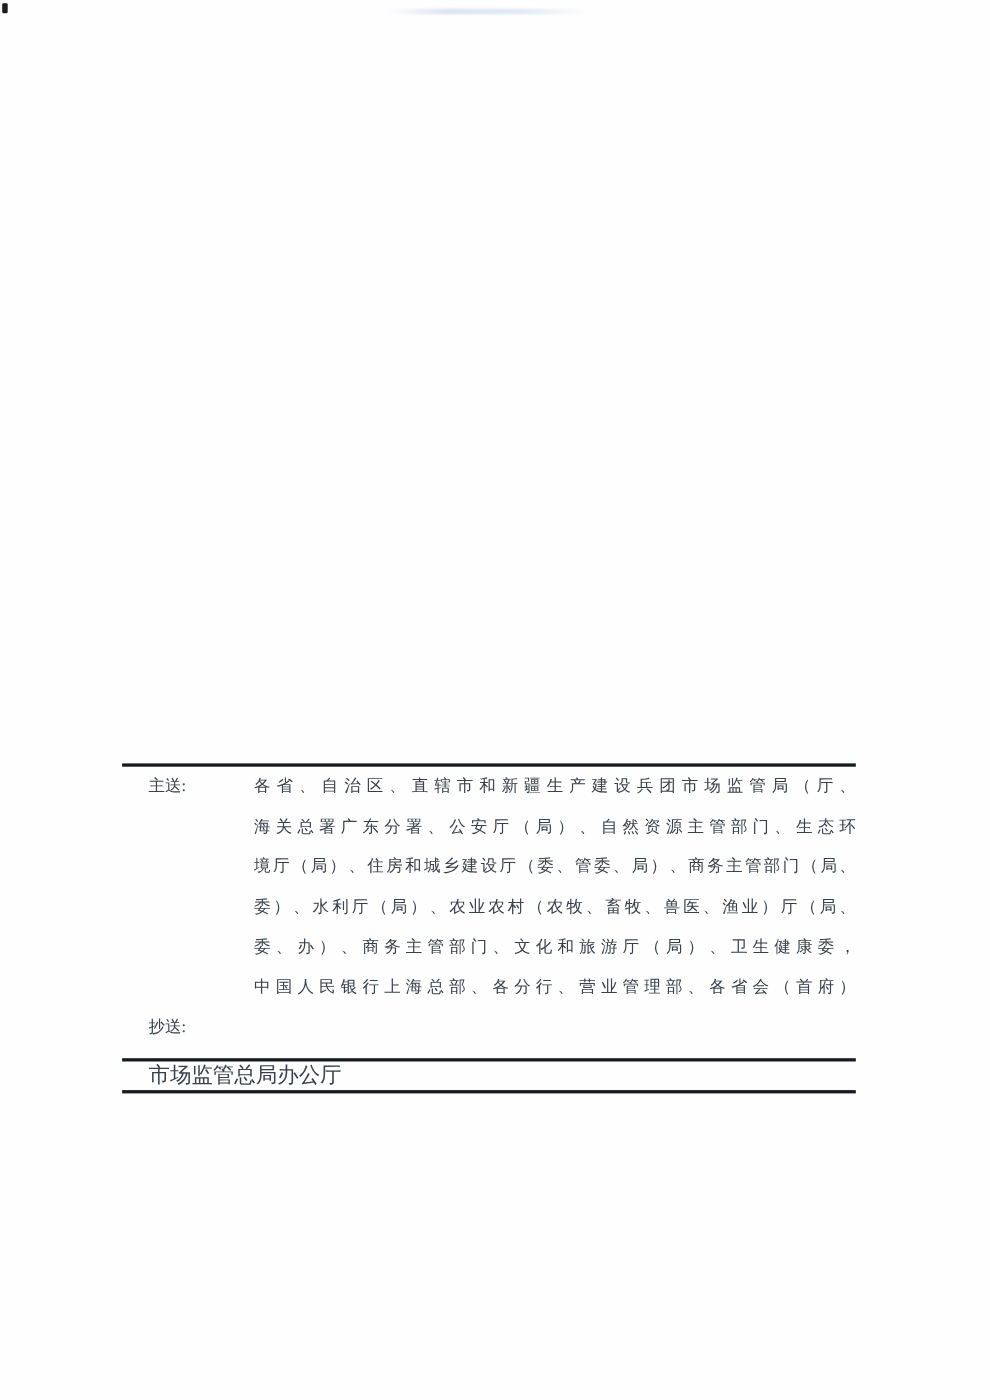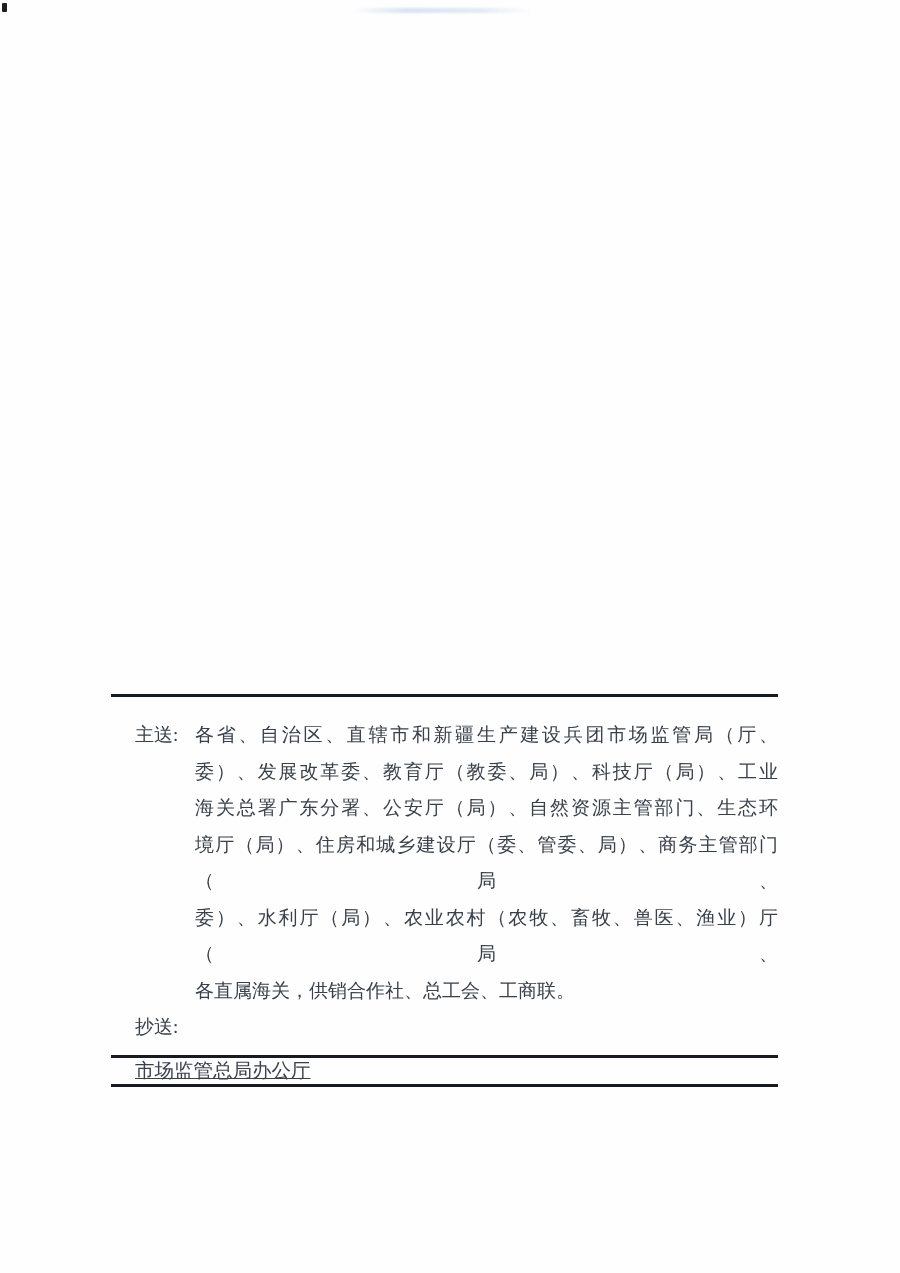--- a/index.html
+++ b/index.html
@@ -40,78 +40,78 @@
     width: 667px;
   }
   .rule {
     height: 3px;
     background: var(--rule-color, #161b22);
   }
   .rule-mid {
     margin-top: 9px;
   }
   .recipients {
-    padding-top: 20px;
-    font-size: 19px;
+    padding-top: 0;
+    font-size: 15px;
   }
   .recipient-row {
     display: flex;
     align-items: flex-start;
   }
   .recipient-label {
     margin-left: 24px;
     width: 60px;
     flex: 0 0 60px;
     line-height: 36.5px;
     white-space: nowrap;
   }
   .recipient-lines {
     flex: 1 1 auto;
     width: 583px;
   }
   .doc-line {
     line-height: 36.5px;
     white-space: nowrap;
+    margin-left: 36px;
   }
   .doc-line.justified {
     white-space: normal;
     text-align: justify;
     text-align-last: justify;
   }
   .footer-row {
     height: 26px;
     display: flex;
     align-items: center;
     padding-left: 24px;
     padding-right: 13px;
     font-size: 19.5px;
-    text-decoration: underline;
   }
 </style>
 </head>
 <body>
 
 <div class="scan-mark"></div>
 <div class="scan-smear"></div>
 
 <div class="doc-block">
 
   <div class="rule rule-top"></div>
 
   <div class="recipients">
 
     <div class="recipient-row">
       <div class="recipient-label">主送:</div>
       <div class="recipient-lines">
         <div class="doc-line justified">各省、自治区、直辖市和新疆生产建设兵团市场监管局（厅、</div>
-        <div class="doc-line justified">委）、发展改革委、教育厅（教委、局）、科技厅（局）、工业</div>
         <div class="doc-line justified">海关总署广东分署、公安厅（局）、自然资源主管部门、生态环</div>
         <div class="doc-line justified">境厅（局）、住房和城乡建设厅（委、管委、局）、商务主管部门（局、</div>
         <div class="doc-line justified">委）、水利厅（局）、农业农村（农牧、畜牧、兽医、渔业）厅（局、</div>
-        <div class="doc-line">各直属海关，供销合作社、总工会、工商联。</div>
+        <div class="doc-line justified">委、办）、商务主管部门、文化和旅游厅（局）、卫生健康委，</div>
+        <div class="doc-line justified">中国人民银行上海总部、各分行、营业管理部、各省会（首府）</div>
       </div>
     </div>
 
     <div class="recipient-row">
       <div class="recipient-label">抄送:</div>
     </div>
 
   </div>
 
   <div class="rule rule-mid"></div>

